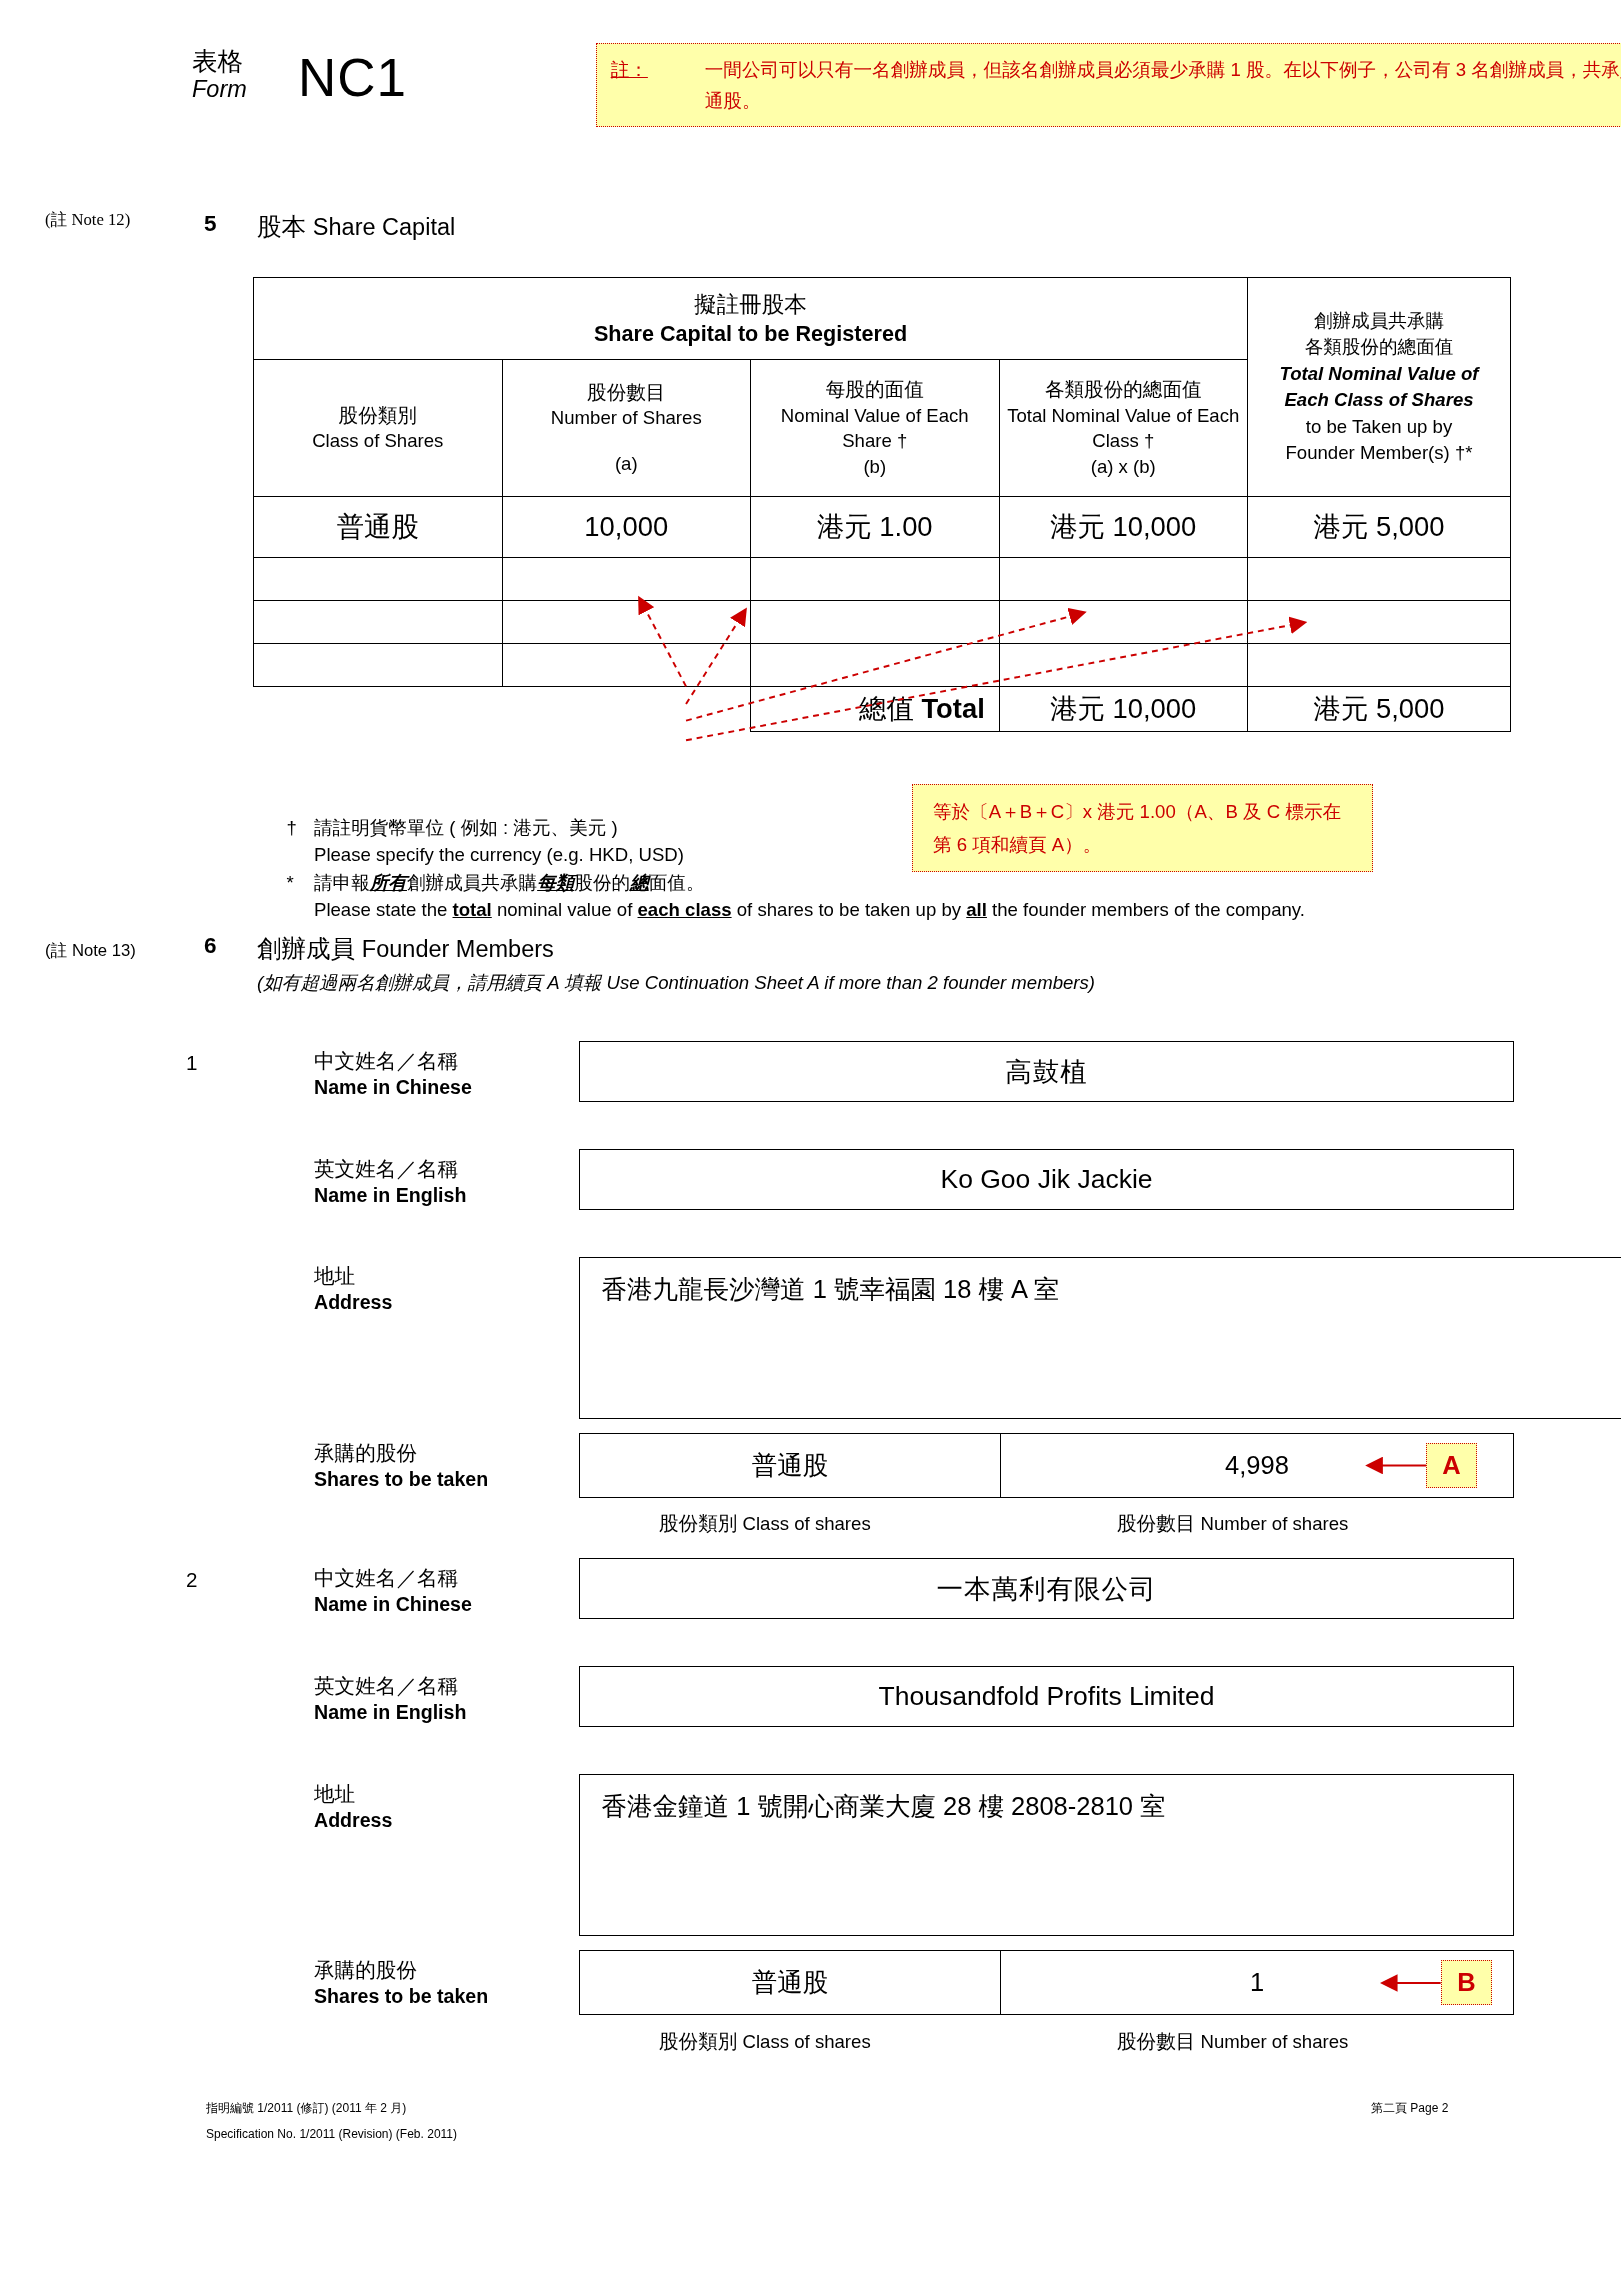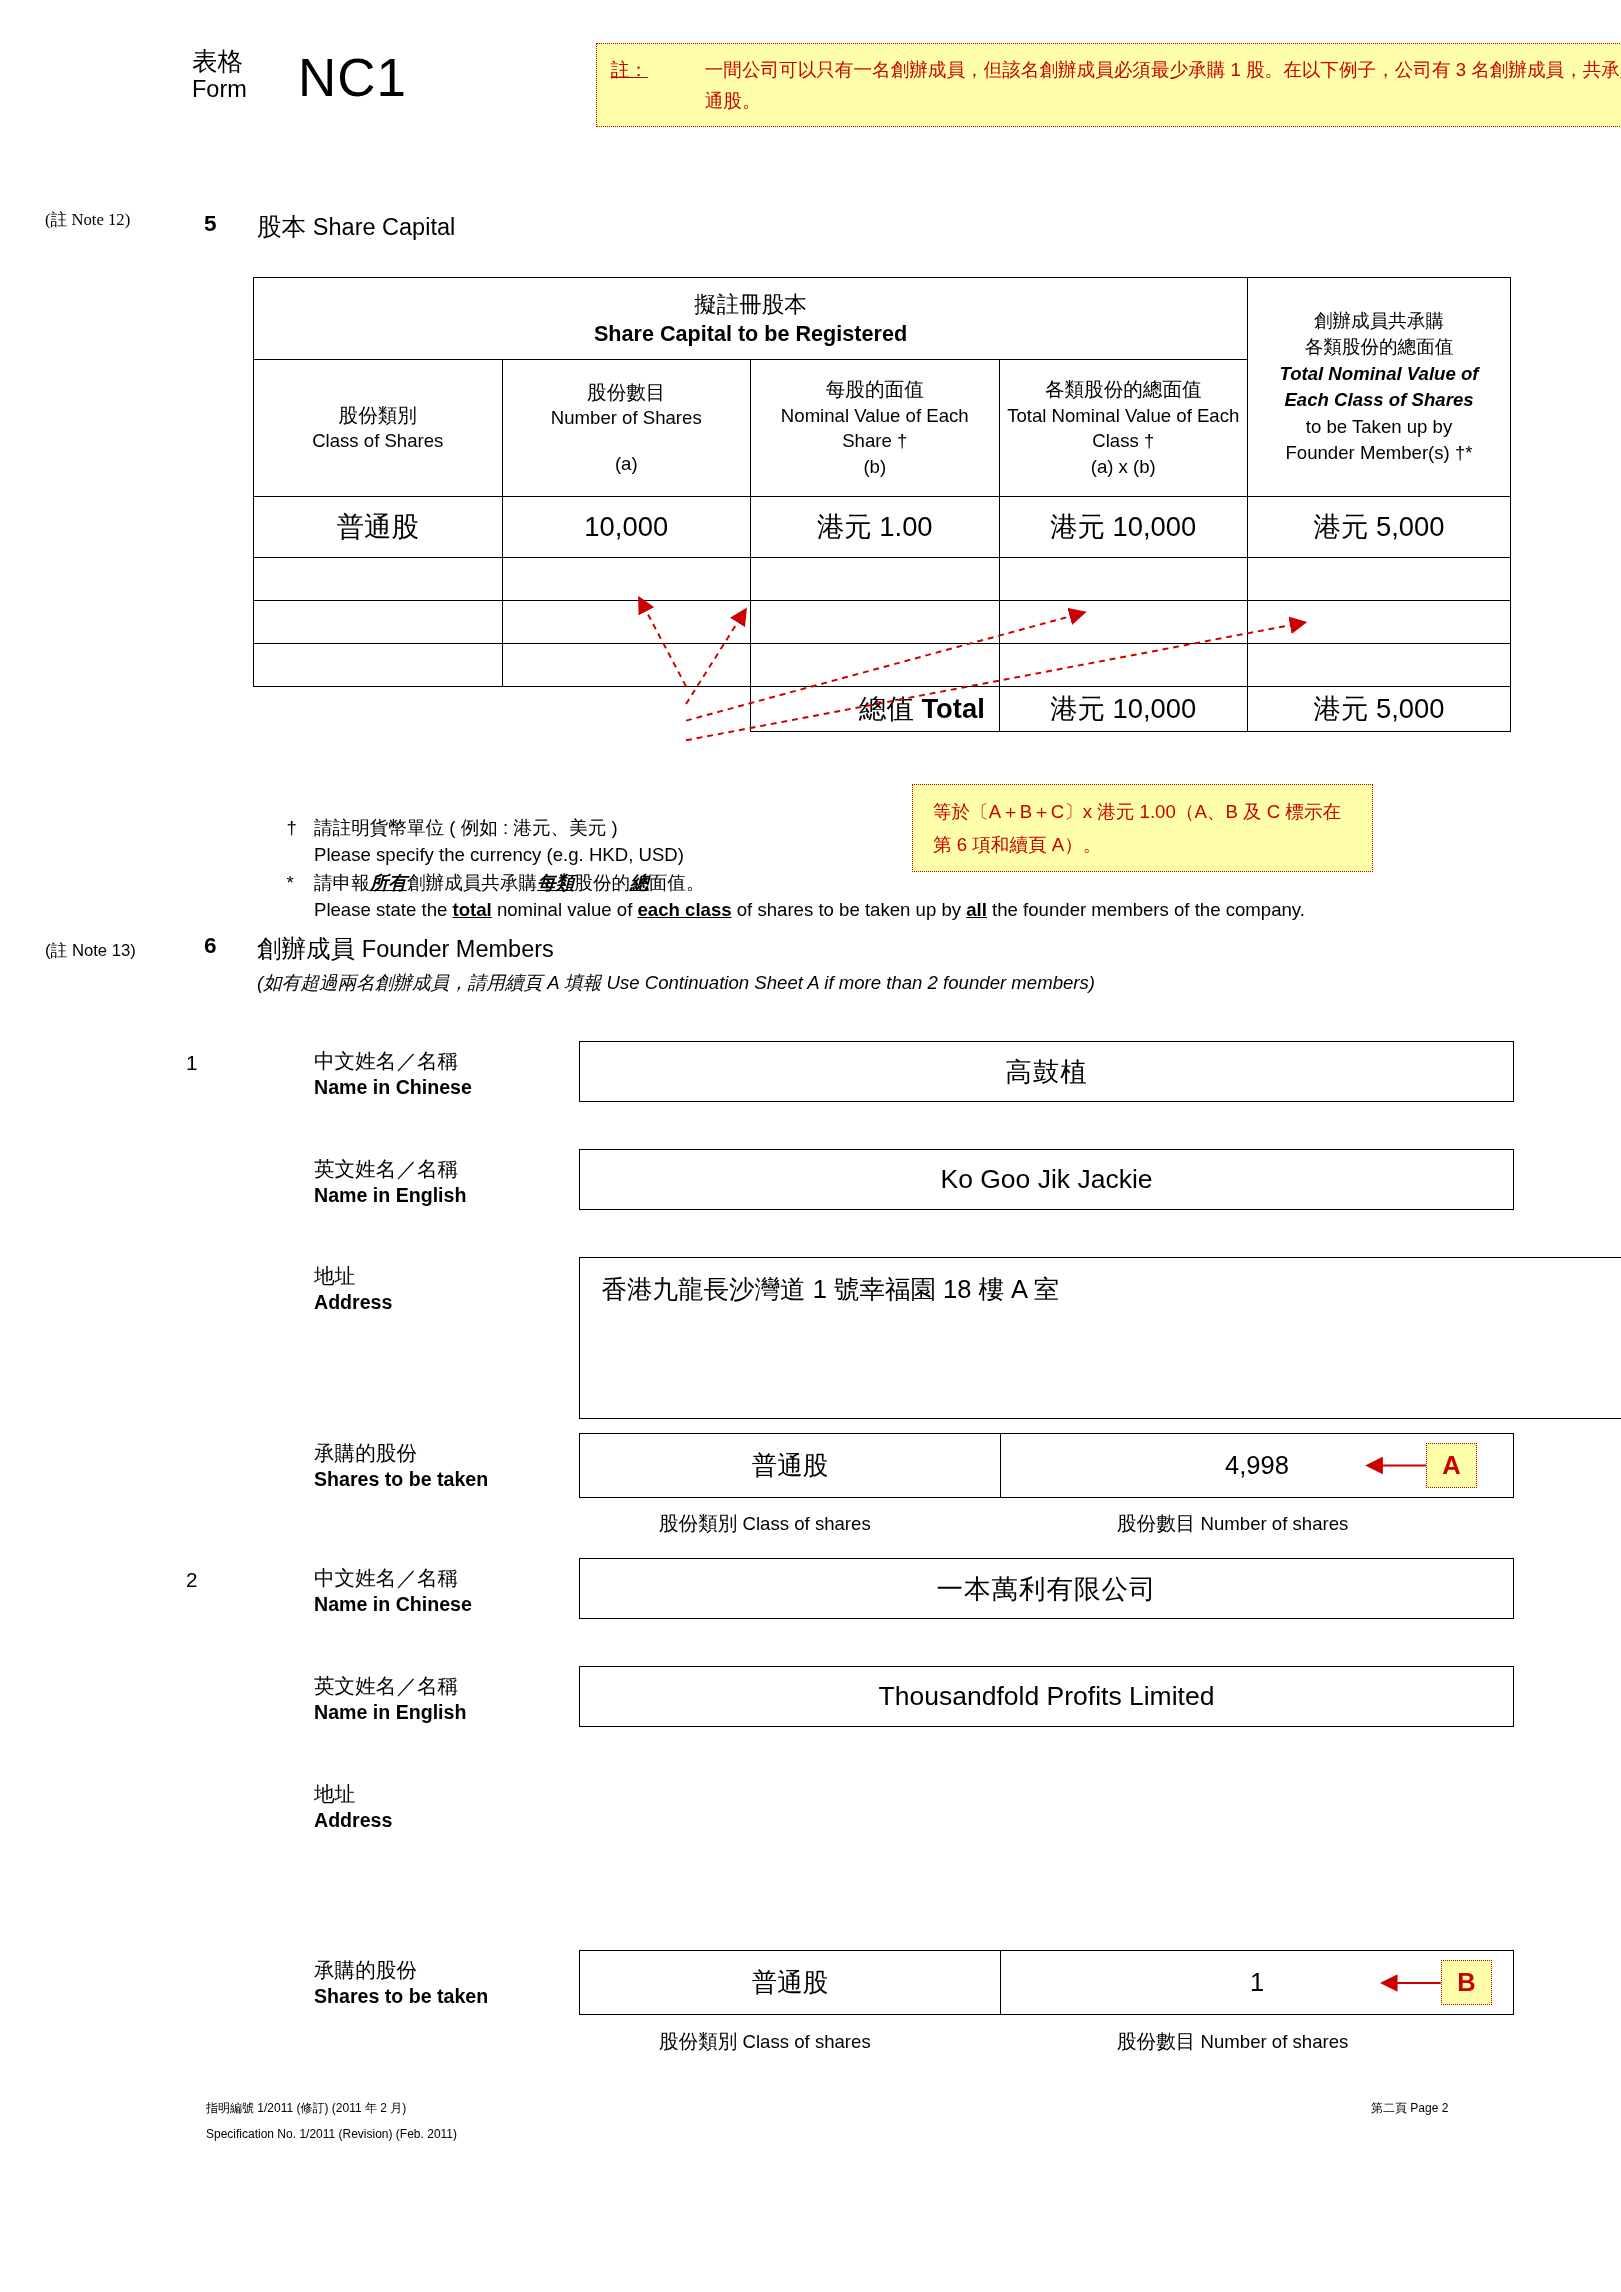--- a/index.html
+++ b/index.html
@@ -11,21 +11,21 @@
     font-family: "Liberation Sans", sans-serif;
     color: #000000;
     position: relative;
     overflow: hidden;
   }
   .page { position: relative; width: 1621px; height: 2293px; }
 
   
   .form-head { position: absolute; left: 192px; top: 47px; }
   .form-head .cn { font-size: 25.5px; line-height: 29px; }
-  .form-head .en { font-size: 23.5px; line-height: 27.4px; }
+  .form-head .en { font-size: 23.5px; line-height: 27.4px; font-style: italic; }
   .form-head .code {
     position: absolute; left: 106px; top: 2px;
     font-size: 53px; line-height: 57px; letter-spacing: 1px;
   }
 
   .note-box {
     position: absolute; border: 1.5px dotted #cc0000; background: #ffffaa;
     color: #cc0000; padding: 9.8px 13.7px; font-size: 18.6px; line-height: 31px;
   }
   .note-top { left: 596px; top: 43px; width: 1292px; }
@@ -287,20 +287,23 @@
     <div>英文姓名／名稱</div>
     <div class="en">Name in English</div>
   </div>
   <div class="fbox" style="left:579px; top:1666px; width:935px; height:61px;">
     <span class="val">Thousandfold Profits Limited</span>
   </div>
 
   <div class="fm-label" style="left:314px; top:1780px;">
     <div>地址</div>
     <div class="en">Address</div>
+  </div>
+  <div class="fbox" style="left:579px; top:1774px; width:935px; height:162px; align-items:flex-start;">
+    <span class="val left" style="padding-top:13.7px;">香港金鐘道 1 號開心商業大廈 28 樓 2808-2810 室</span>
   </div>
 
   <div class="fm-label" style="left:314px; top:1956px;">
     <div>承購的股份</div>
     <div class="en">Shares to be taken</div>
   </div>
   <div class="shares-row" style="left:579px; top:1950px; width:935px;">
     <div class="cls">普通股</div>
     <div class="num">1</div>
   </div>

